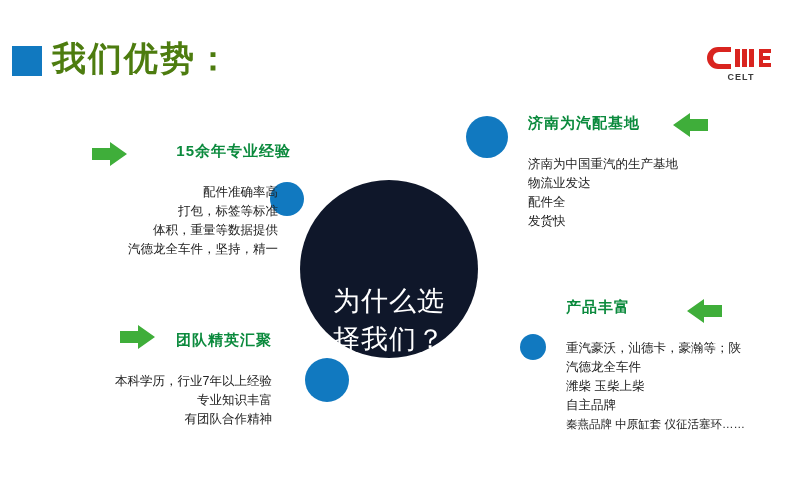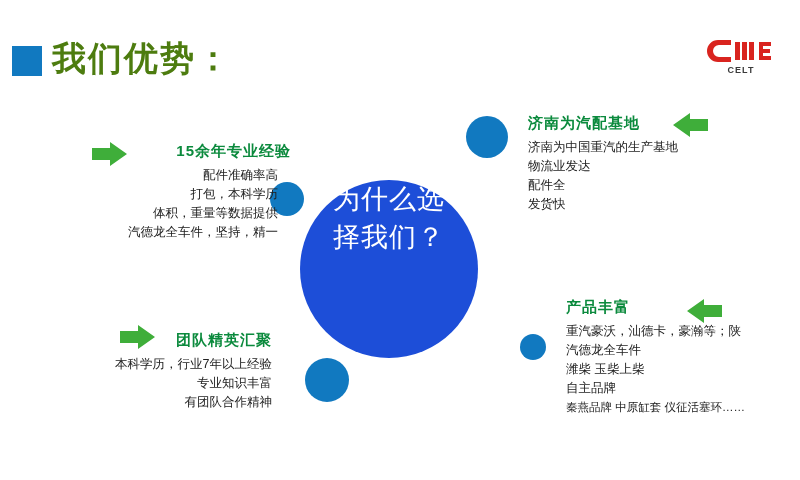--- a/index.html
+++ b/index.html
@@ -43,21 +43,21 @@
   
   .logo {
     position: absolute;
     right: 22px;
     top: 38px;
     width: 74px;
     height: 44px;
     display: flex;
     flex-direction: column;
     align-items: center;
-    justify-content: flex-start;
+    justify-content: flex-end;
   }
   .logo-mark {
     width: 72px;
     height: 26px;
     display: block;
   }
   .logo-text {
     font-size: 9px;
     font-weight: bold;
     color: #3a3a3a;
@@ -66,23 +66,23 @@
   }
 
   
   .center-circle {
     position: absolute;
     left: 300px;
     top: 180px;
     width: 178px;
     height: 178px;
     border-radius: 50%;
-    background: #1d4ed8;
+    background: #0f172a;
     display: flex;
-    align-items: flex-start;
+    align-items: flex-end;
     justify-content: center;
   }
   .center-circle .ct {
     color: #ffffff;
     font-size: 27px;
     line-height: 38px;
     text-align: center;
     letter-spacing: 1px;
   }
 
@@ -114,21 +114,21 @@
     color: #0b8a3d;
     font-size: 15px;
     font-weight: bold;
     letter-spacing: 1px;
     white-space: nowrap;
   }
   .blk-body {
     color: #222222;
     font-size: 12.5px;
     line-height: 19px;
-    margin-top: 5px;
+    margin-top: 22px;
     white-space: nowrap;
   }
 
   
   .blk1 { left: 0px; top: 142px; width: 292px; text-align: right; }
   .blk1 .blk-head { padding-right: 0px; display: inline-block; margin-right: 1px; }
   .blk1 .blk-body { padding-right: 14px; font-family: Liberation Serif, serif; }
 
   
   .blk2 { left: 0px; top: 331px; width: 300px; text-align: right; }
@@ -185,21 +185,21 @@
     <path d="M36 7 L18 7 L18 1 L1 13 L18 25 L18 19 L36 19 Z" fill="#3fae3a"></path>
   </svg>
   <svg class="arrow arrow-4" viewBox="0 0 36 26">
     <path d="M36 7 L18 7 L18 1 L1 13 L18 25 L18 19 L36 19 Z" fill="#3fae3a"></path>
   </svg>
 
   <div class="blk blk1">
     <div class="blk-head">15余年专业经验</div>
     <div class="blk-body">
       <div>配件准确率高</div>
-      <div>打包，本科学历</div>
+      <div>打包，标签等标准</div>
       <div>体积，重量等数据提供</div>
       <div>汽德龙全车件，坚持，精一</div>
     </div>
   </div>
 
   <div class="blk blk2">
     <div class="blk-head">团队精英汇聚</div>
     <div class="blk-body">
       <div>本科学历，行业7年以上经验</div>
       <div>专业知识丰富</div>

